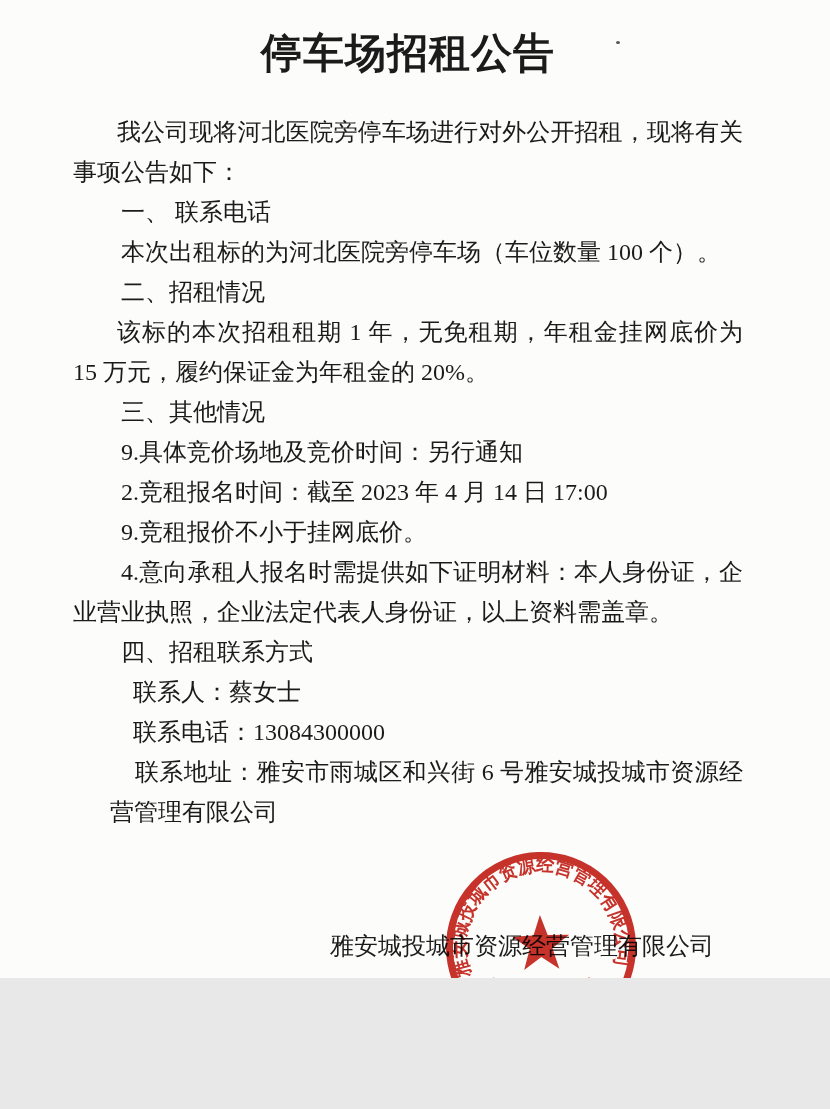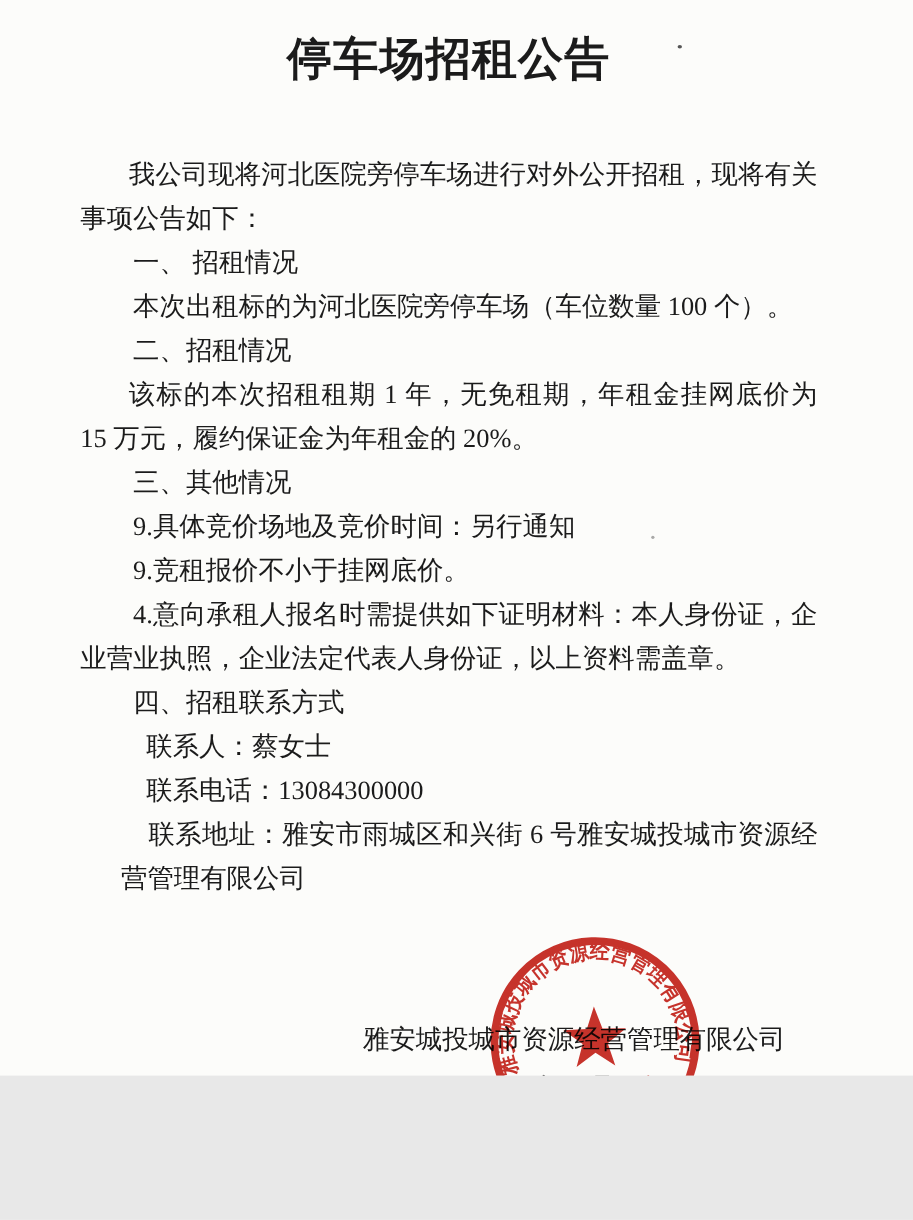--- a/index.html
+++ b/index.html
@@ -18,21 +18,21 @@
   .title{
     margin:28px 0 0 0;
     font-size:41px;line-height:50px;
     font-weight:bold;text-align:center;
     letter-spacing:1px;
   }
   .para{
     margin:0;font-size:24px;line-height:40px;
     text-align:justify;text-justify:inter-ideograph;
   }
-  .first-para{margin-top:61px;}
+  .first-para{margin-top:34px;}
   .p-indent{text-indent:44px;}
   .head{text-indent:48px;}
   .item{text-indent:48px;}
   .contact{text-indent:60px;}
   .address{padding-left:37px;text-indent:25px;}
   .sig-company{
     position:absolute;left:330px;top:926px;
     font-size:24px;line-height:40px;white-space:nowrap;
   }
   .sig-date{
@@ -53,28 +53,29 @@
 </style>
 </head>
 <body>
 
 <div class="page">
   <div class="content">
     <h1 class="title">停车场招租公告</h1>
 
     <p class="para p-indent first-para">我公司现将河北医院旁停车场进行对外公开招租，现将有关事项公告如下：</p>
 
-    <p class="para head">一、 招租情况</p>
+    <p class="para head">一、 联系电话</p>
     <p class="para head">本次出租标的为河北医院旁停车场（车位数量 100 个）。</p>
 
     <p class="para head">二、招租情况</p>
     <p class="para p-indent">该标的本次招租租期 1 年，无免租期，年租金挂网底价为 15 万元，履约保证金为年租金的 20%。</p>
 
     <p class="para head">三、其他情况</p>
     <p class="para item">9.具体竞价场地及竞价时间：另行通知</p>
+    <p class="para item">2.竞租报名时间：截至 2023 年 4 月 14 日 17:00</p>
     <p class="para item">9.竞租报价不小于挂网底价。</p>
     <p class="para item">4.意向承租人报名时需提供如下证明材料：本人身份证，企业营业执照，企业法定代表人身份证，以上资料需盖章。</p>
 
     <p class="para head">四、招租联系方式</p>
     <p class="para contact">联系人：蔡女士</p>
     <p class="para contact">联系电话：13084300000</p>
     <p class="para address">联系地址：雅安市雨城区和兴街 6 号雅安城投城市资源经营管理有限公司</p>
   </div>
 
   <div class="sig-company">雅安城投城市资源经营管理有限公司</div>

